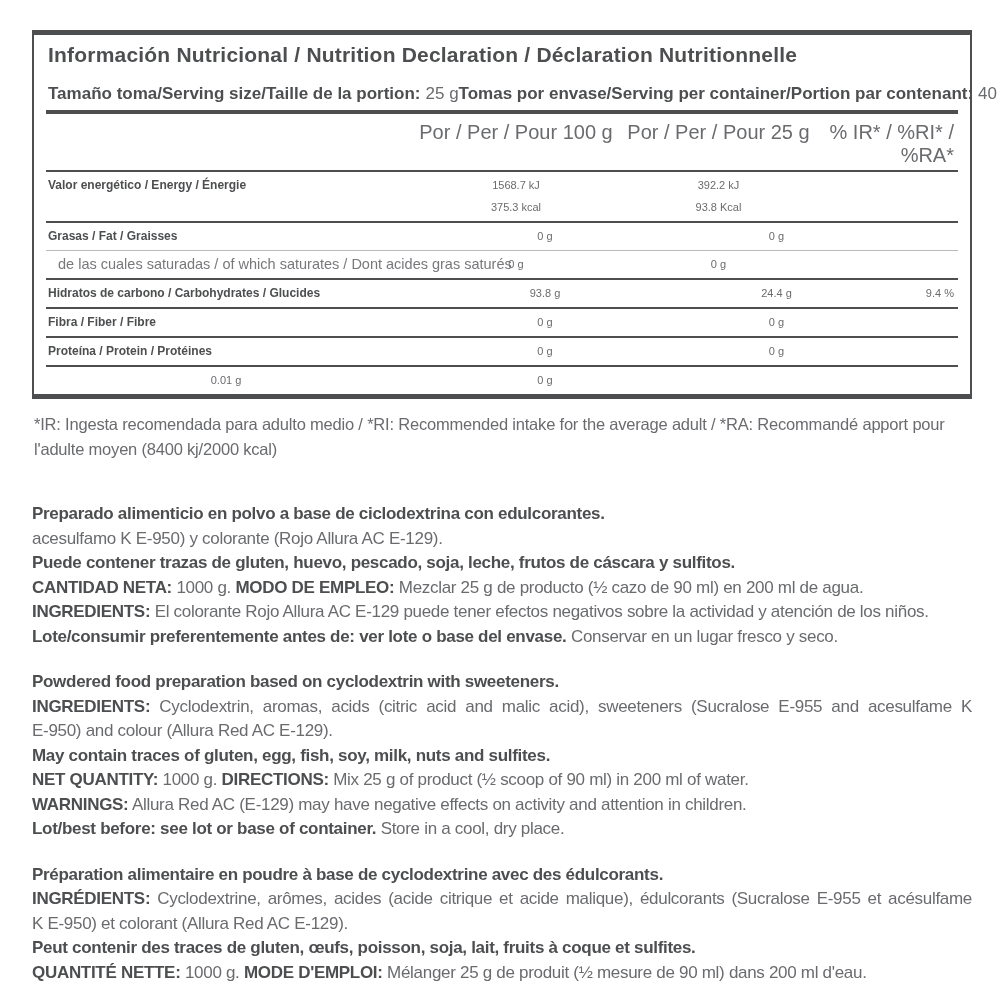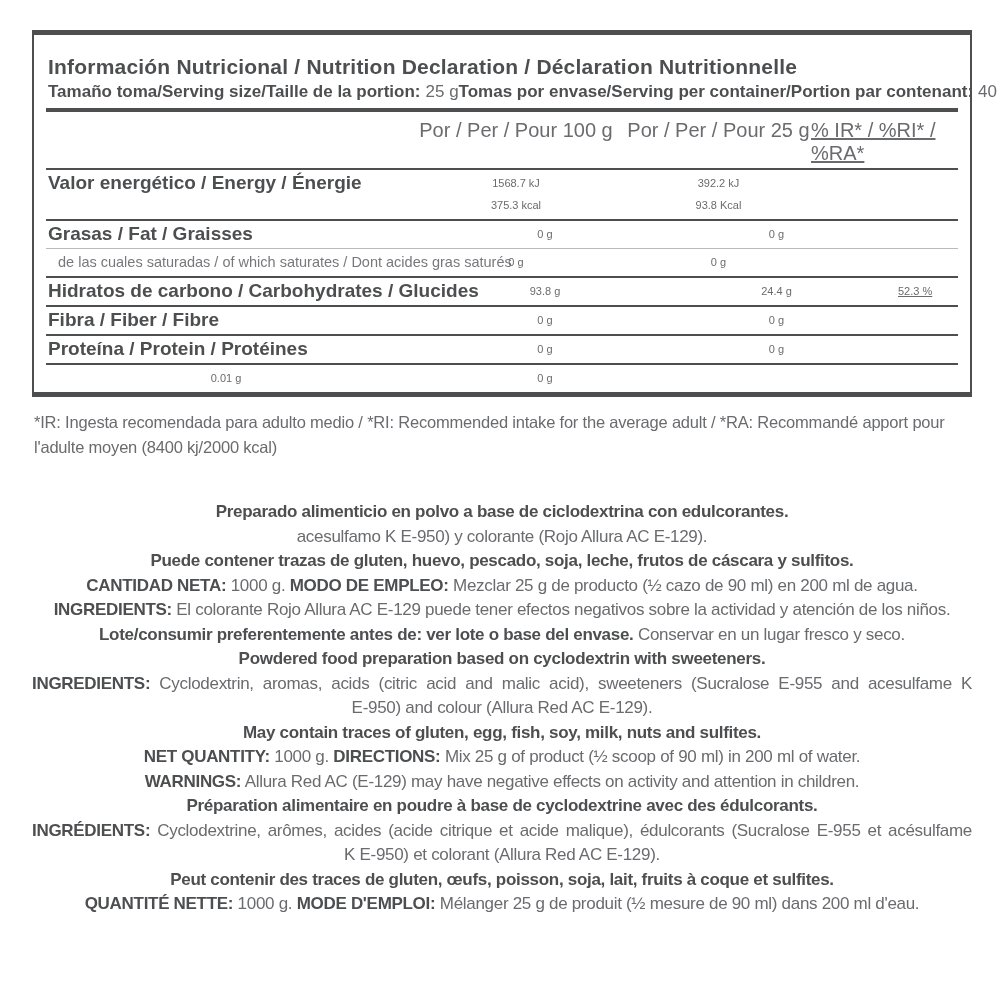--- a/index.html
+++ b/index.html
@@ -19,54 +19,55 @@
     border-top-width:5px;
     border-bottom-width:5px;
     padding:0 12px 0 12px;
     background:#fff;
   }
   .title{
     font-weight:bold;
     font-size:21px;
     letter-spacing:.2px;
     color:var(--dark);
-    padding:20px 2px 3px 2px;
+    padding:8px 2px 3px 2px;
     white-space:nowrap;
   }
   .serving{
     display:flex;
     justify-content:space-between;
     align-items:baseline;
     font-size:17px;
     padding:0 2px 6px 2px;
     border-bottom:4px solid var(--dark);
     white-space:nowrap;
+    margin-top:14px;
   }
   .serving .b{font-weight:bold;color:var(--dark);}
   .serving .val{color:var(--mid);margin-left:5px;font-weight:normal;}
 
   .trow-grid{
     display:grid;
     grid-template-columns:360px 220px 185px 1fr;
     align-items:start;
   }
   .thead{
     font-size:20px;
     color:var(--mid);
     padding:7px 0 3px 0;
     border-bottom:2px solid var(--dark);
   }
   .cell{min-height:1px;}
   .cell.c{text-align:center;}
-  .cell.rr{text-align:left;padding-right:4px;text-decoration:underline;}
+  .cell.rr{text-align:right;padding-right:4px;}
   .trow{padding:2px 0 3px 0;}
   .trow.sep-thick{border-top:2.5px solid var(--dark);gap:29px;}
   .trow.sep-thin{border-top:1px solid var(--light-line);}
   .lab{
-    font-size:19px;
+    font-size:12px;
     white-space:nowrap;
     padding-left:2px;
     line-height:22px;
   }
   .lab.b{font-weight:bold;color:var(--dark);}
   .lab.sub{
     font-size:14.5px;
     color:#77787b;
     padding-left:12px;
     font-weight:normal;
@@ -84,27 +85,26 @@
     margin:13px 2px 0 2px;
     width:938px;
     font-size:16.5px;
     letter-spacing:-.2px;
     line-height:25px;
     color:var(--mid);
   }
 
   
   #blocks{margin-top:40px;width:940px;}
-  .tblock + .tblock{}
+  .tblock + .tblock{margin-top:21px;}
   .tline{
     font-size:17px;
     line-height:24.5px;
     letter-spacing:-.3px;
     white-space:normal;
-    text-align:center;
   }
   .tline .b{font-weight:bold;color:var(--dark);}
   .tline .r{font-weight:normal;color:var(--mid);}
   .tline.just{text-align:justify;text-align-last:justify;}
 </style>
 </head>
 <body>
 
 <div class="page">
 
@@ -169,21 +169,21 @@
         </div>
         <div class="trow trow-grid sep-thick">
           <div class="cell lab b">Hidratos de carbono / Carbohydrates / Glucides</div>
           <div class="cell c">
             <div class="vline">93.8 g</div>
           </div>
           <div class="cell c">
             <div class="vline">24.4 g</div>
           </div>
           <div class="cell rr">
-            <div class="vline">52.3 %</div>
+            <div class="vline">9.4 %</div>
           </div>
         </div>
         <div class="trow trow-grid sep-thick">
           <div class="cell lab b">Fibra / Fiber / Fibre</div>
           <div class="cell c">
             <div class="vline">0 g</div>
           </div>
           <div class="cell c">
             <div class="vline">0 g</div>
           </div>
@@ -228,20 +228,21 @@
         <div class="tline"><span class="b">INGREDIENTS:</span><span class="r"> El colorante Rojo Allura AC E-129 puede tener efectos negativos sobre la actividad y atención de los niños.</span></div>
         <div class="tline"><span class="b">Lote/consumir preferentemente antes de: ver lote o base del envase.</span><span class="r"> Conservar en un lugar fresco y seco.</span></div>
       </div>
       <div class="tblock">
         <div class="tline"><span class="b">Powdered food preparation based on cyclodextrin with sweeteners.</span></div>
         <div class="tline just"><span class="b">INGREDIENTS:</span><span class="r"> Cyclodextrin, aromas, acids (citric acid and malic acid), sweeteners (Sucralose E-955 and acesulfame K</span></div>
         <div class="tline"><span class="r">E-950) and colour (Allura Red AC E-129).</span></div>
         <div class="tline"><span class="b">May contain traces of gluten, egg, fish, soy, milk, nuts and sulfites.</span></div>
         <div class="tline"><span class="b">NET QUANTITY:</span><span class="r"> 1000 g. </span><span class="b">DIRECTIONS:</span><span class="r"> Mix 25 g of product (½ scoop of 90 ml) in 200 ml of water.</span></div>
         <div class="tline"><span class="b">WARNINGS:</span><span class="r"> Allura Red AC (E-129) may have negative effects on activity and attention in children.</span></div>
+        <div class="tline"><span class="b">Lot/best before: see lot or base of container.</span><span class="r"> Store in a cool, dry place.</span></div>
       </div>
       <div class="tblock">
         <div class="tline"><span class="b">Préparation alimentaire en poudre à base de cyclodextrine avec des édulcorants.</span></div>
         <div class="tline just"><span class="b">INGRÉDIENTS:</span><span class="r"> Cyclodextrine, arômes, acides (acide citrique et acide malique), édulcorants (Sucralose E-955 et acésulfame</span></div>
         <div class="tline"><span class="r">K E-950) et colorant (Allura Red AC E-129).</span></div>
         <div class="tline"><span class="b">Peut contenir des traces de gluten, œufs, poisson, soja, lait, fruits à coque et sulfites.</span></div>
         <div class="tline"><span class="b">QUANTITÉ NETTE:</span><span class="r"> 1000 g. </span><span class="b">MODE D'EMPLOI:</span><span class="r"> Mélanger 25 g de produit (½ mesure de 90 ml) dans 200 ml d'eau.</span></div>
       </div>
     </div>
 

